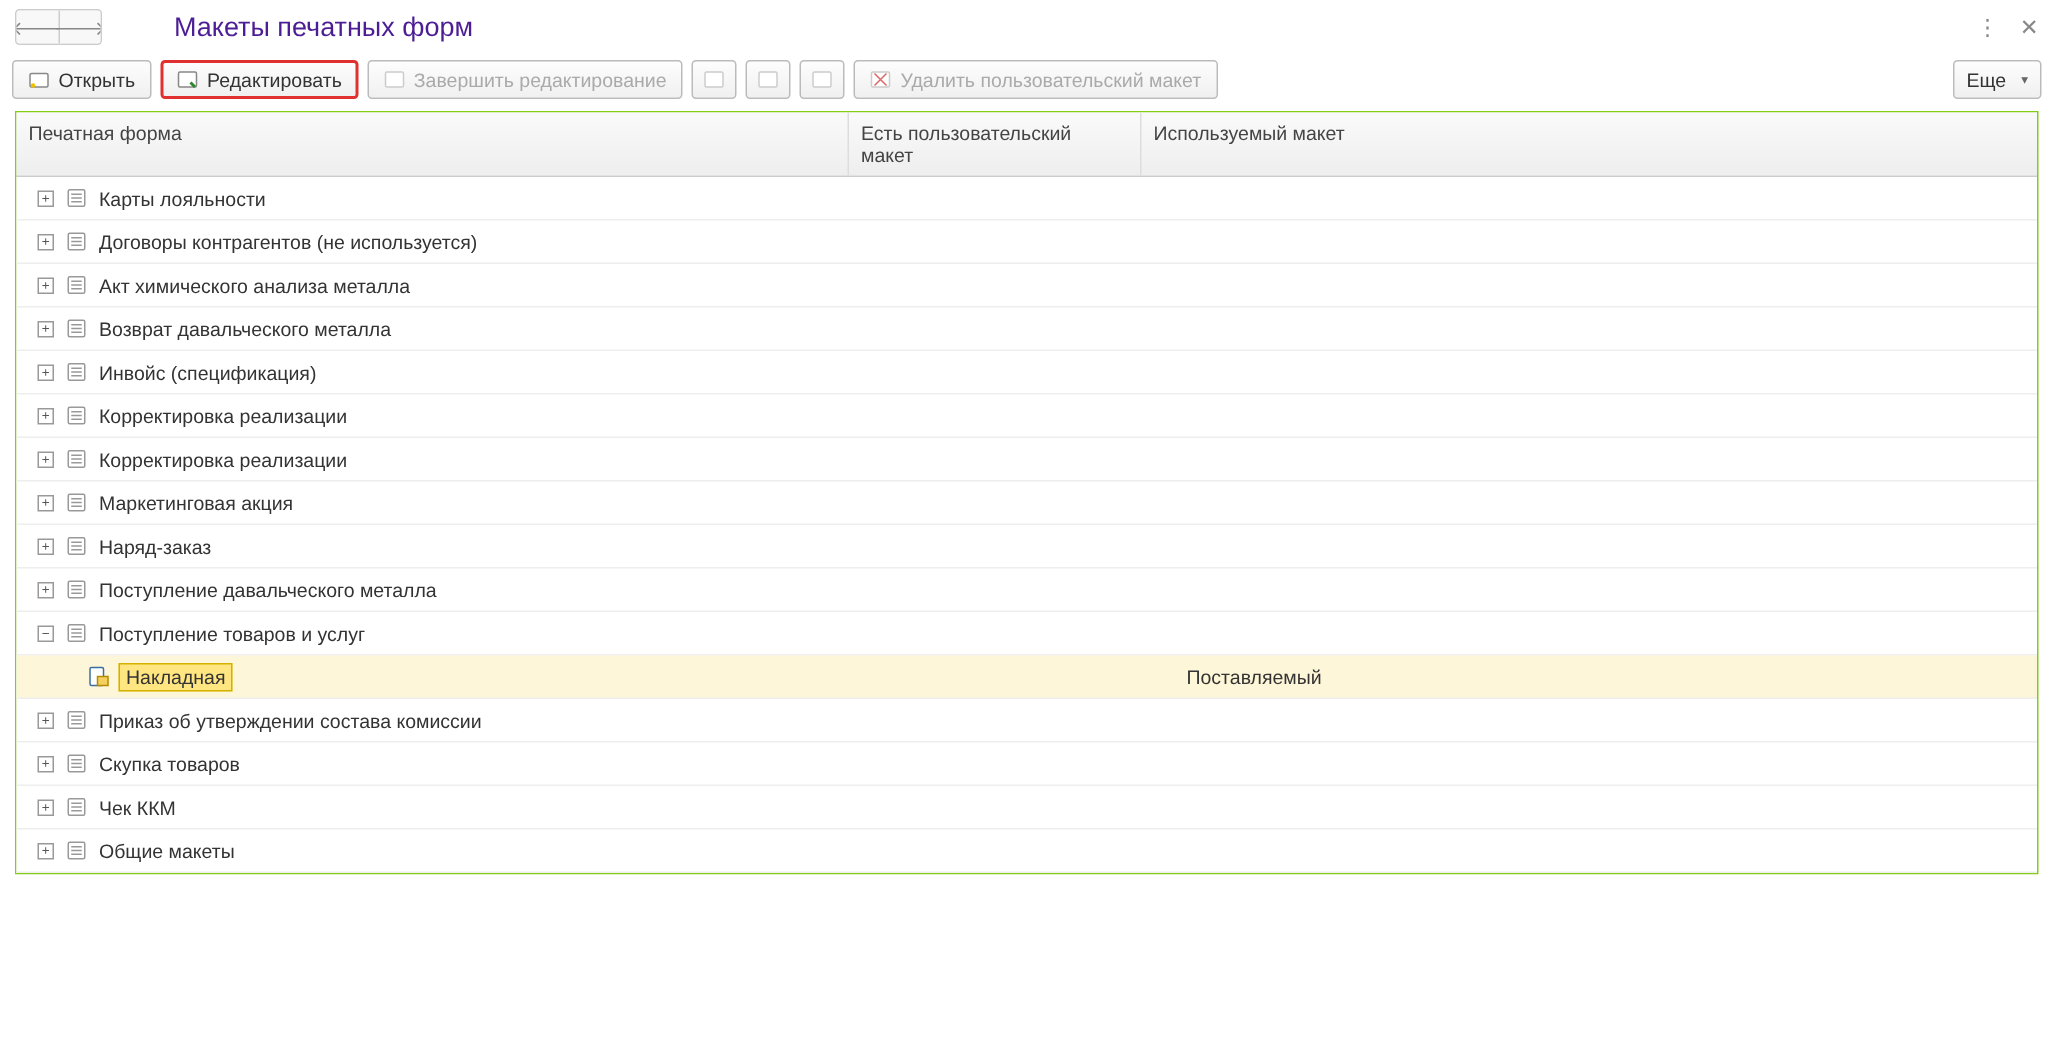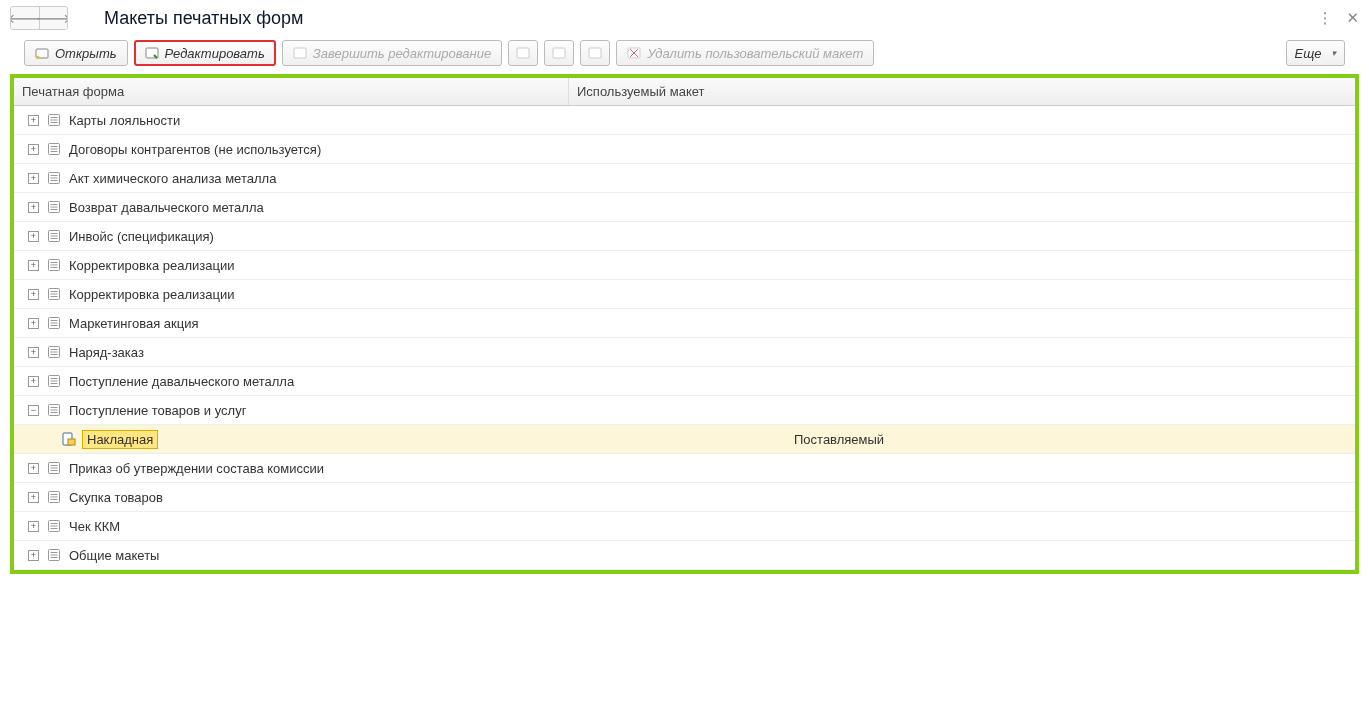--- a/index.html
+++ b/index.html
@@ -16,40 +16,40 @@
     align-items: center;
     padding: 4px 10px 0 10px;
     height: 32px;
   }
   .nav-btns { display: flex; gap: 0; border: 1px solid #ccc; border-radius: 3px; overflow: hidden; }
   .nav-btn {
     width: 28px; height: 22px; display: flex; align-items: center; justify-content: center;
     background: #f8f8f8; cursor: pointer; color: #888;
   }
   .nav-btn + .nav-btn { border-left: 1px solid #ccc; }
-  .page-title { font-size: 18px; margin-left: 36px; color: #0f172a; }
+  .page-title { font-size: 18px; margin-left: 48px; color: #4c1d95; }
   .top-right { margin-left: auto; display: flex; gap: 14px; color: #888; align-items: center; }
   .top-right span { cursor: pointer; font-size: 15px; }
   .toolbar {
-    display: flex; align-items: center; padding: 8px 24px; gap: 6px; font-style: italic;
+    display: flex; align-items: center; padding: 8px 8px; gap: 6px;
   }
   .btn {
     display: inline-flex; align-items: center; gap: 6px;
     padding: 5px 10px; border: 1px solid #bbb; border-radius: 3px;
     background: linear-gradient(#fdfdfd,#f0f0f0); cursor: pointer; height: 26px;
     font-size: 13px; color: #333;
   }
   .btn.disabled { color: #aaa; cursor: default; }
   .btn.icon-only { padding: 5px 7px; min-width: 28px; justify-content: center; }
   .btn.highlight { border: 2px solid #e03030; padding: 4px 9px; }
   .spacer { flex: 1; }
   .btn.more { padding: 5px 8px; }
   .btn.more::after { content: " \25BE"; color: #666; font-size: 9px; margin-left: 4px; }
   .grid {
-    border: 4px solid #84cc16; margin: 0 10px;
+    border: 1px solid #84cc16; margin: 0 10px;
   }
   .grid-header {
     display: flex; background: linear-gradient(#fafafa,#eee); border-bottom: 1px solid #ccc;
   }
   .gh-cell { padding: 6px 8px; font-size: 13px; color: #444; }
   .gh-cell.col1 { flex: 0 0 555px; border-right: 1px solid #ddd; }
   .gh-cell.col2 { flex: 0 0 195px; border-right: 1px solid #ddd; }
   .gh-cell.col3 { flex: 1; }
   .grid-body { background: #fff; max-height: 616px; overflow: auto; }
   .row {
@@ -150,20 +150,21 @@
   </div>
   <div class="spacer"></div>
   <div class="btn more">
     <span>Еще</span>
   </div>
 </div>
 
 <div class="grid">
   <div class="grid-header">
     <div class="gh-cell col1">Печатная форма</div>
+    <div class="gh-cell col2">Есть пользовательский макет</div>
     <div class="gh-cell col3">Используемый макет</div>
   </div>
   <div class="grid-body" id="grid-body">
       <div class="row">
         <div class="cell col1">
           <span class="expander">+</span>
           <span class="folder-icon">
             <svg viewBox="0 0 14 14">
               <rect x="1.5" y="1.5" width="11" height="11" rx="1" fill="#fff" stroke="#999"></rect>
               <line x1="3.5" y1="4.5" x2="10.5" y2="4.5" stroke="#999"></line>

